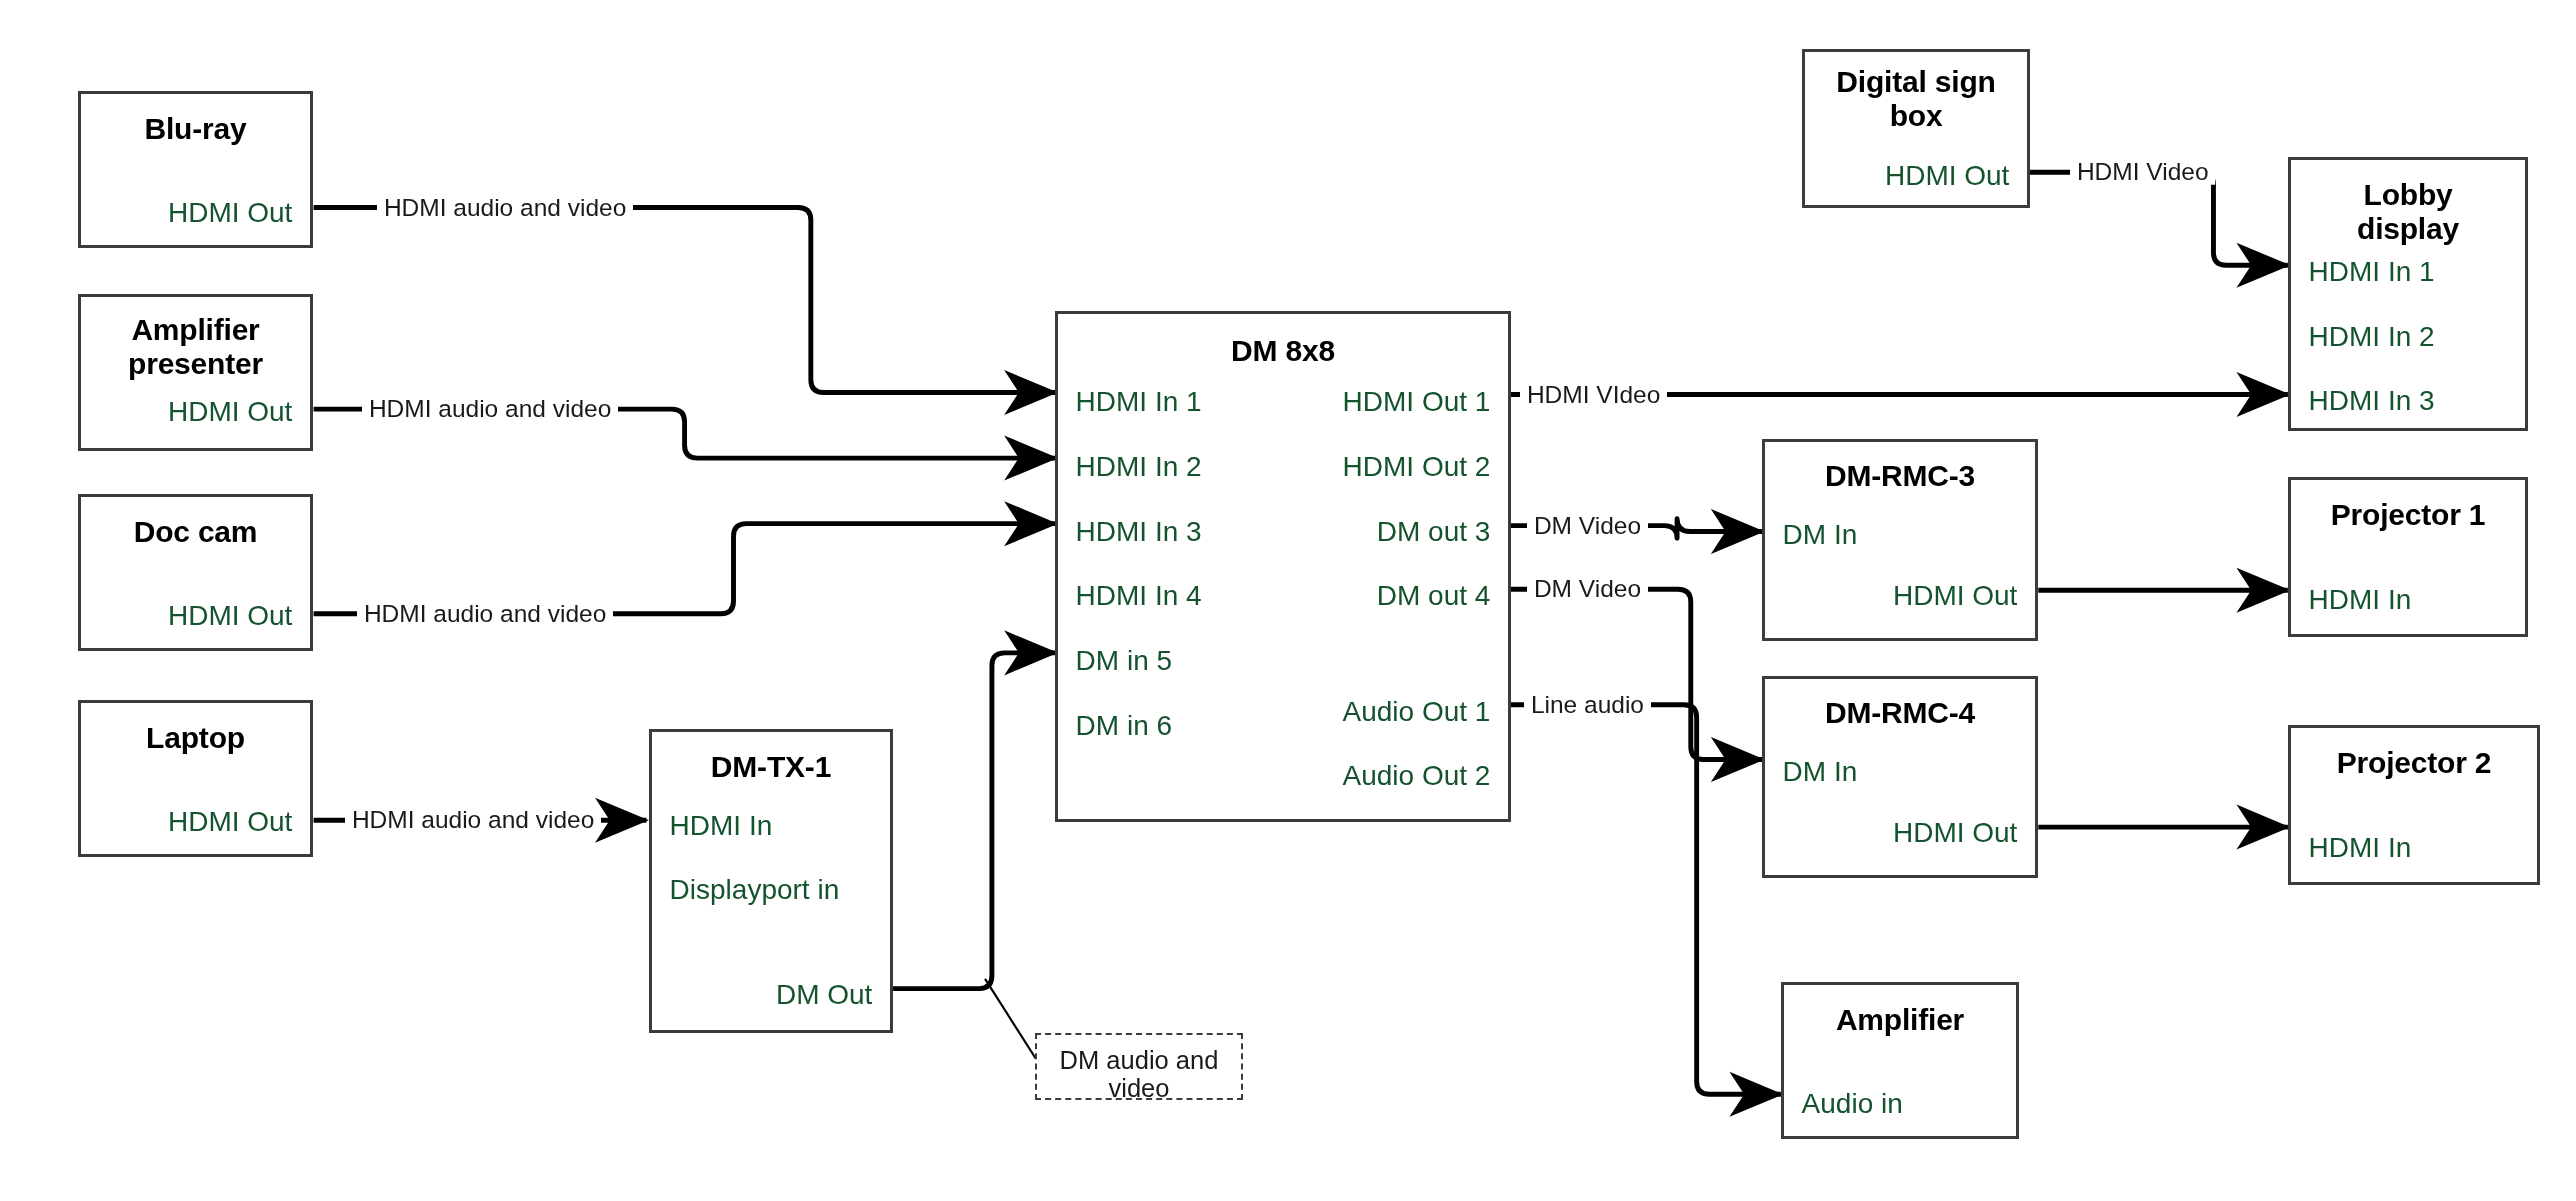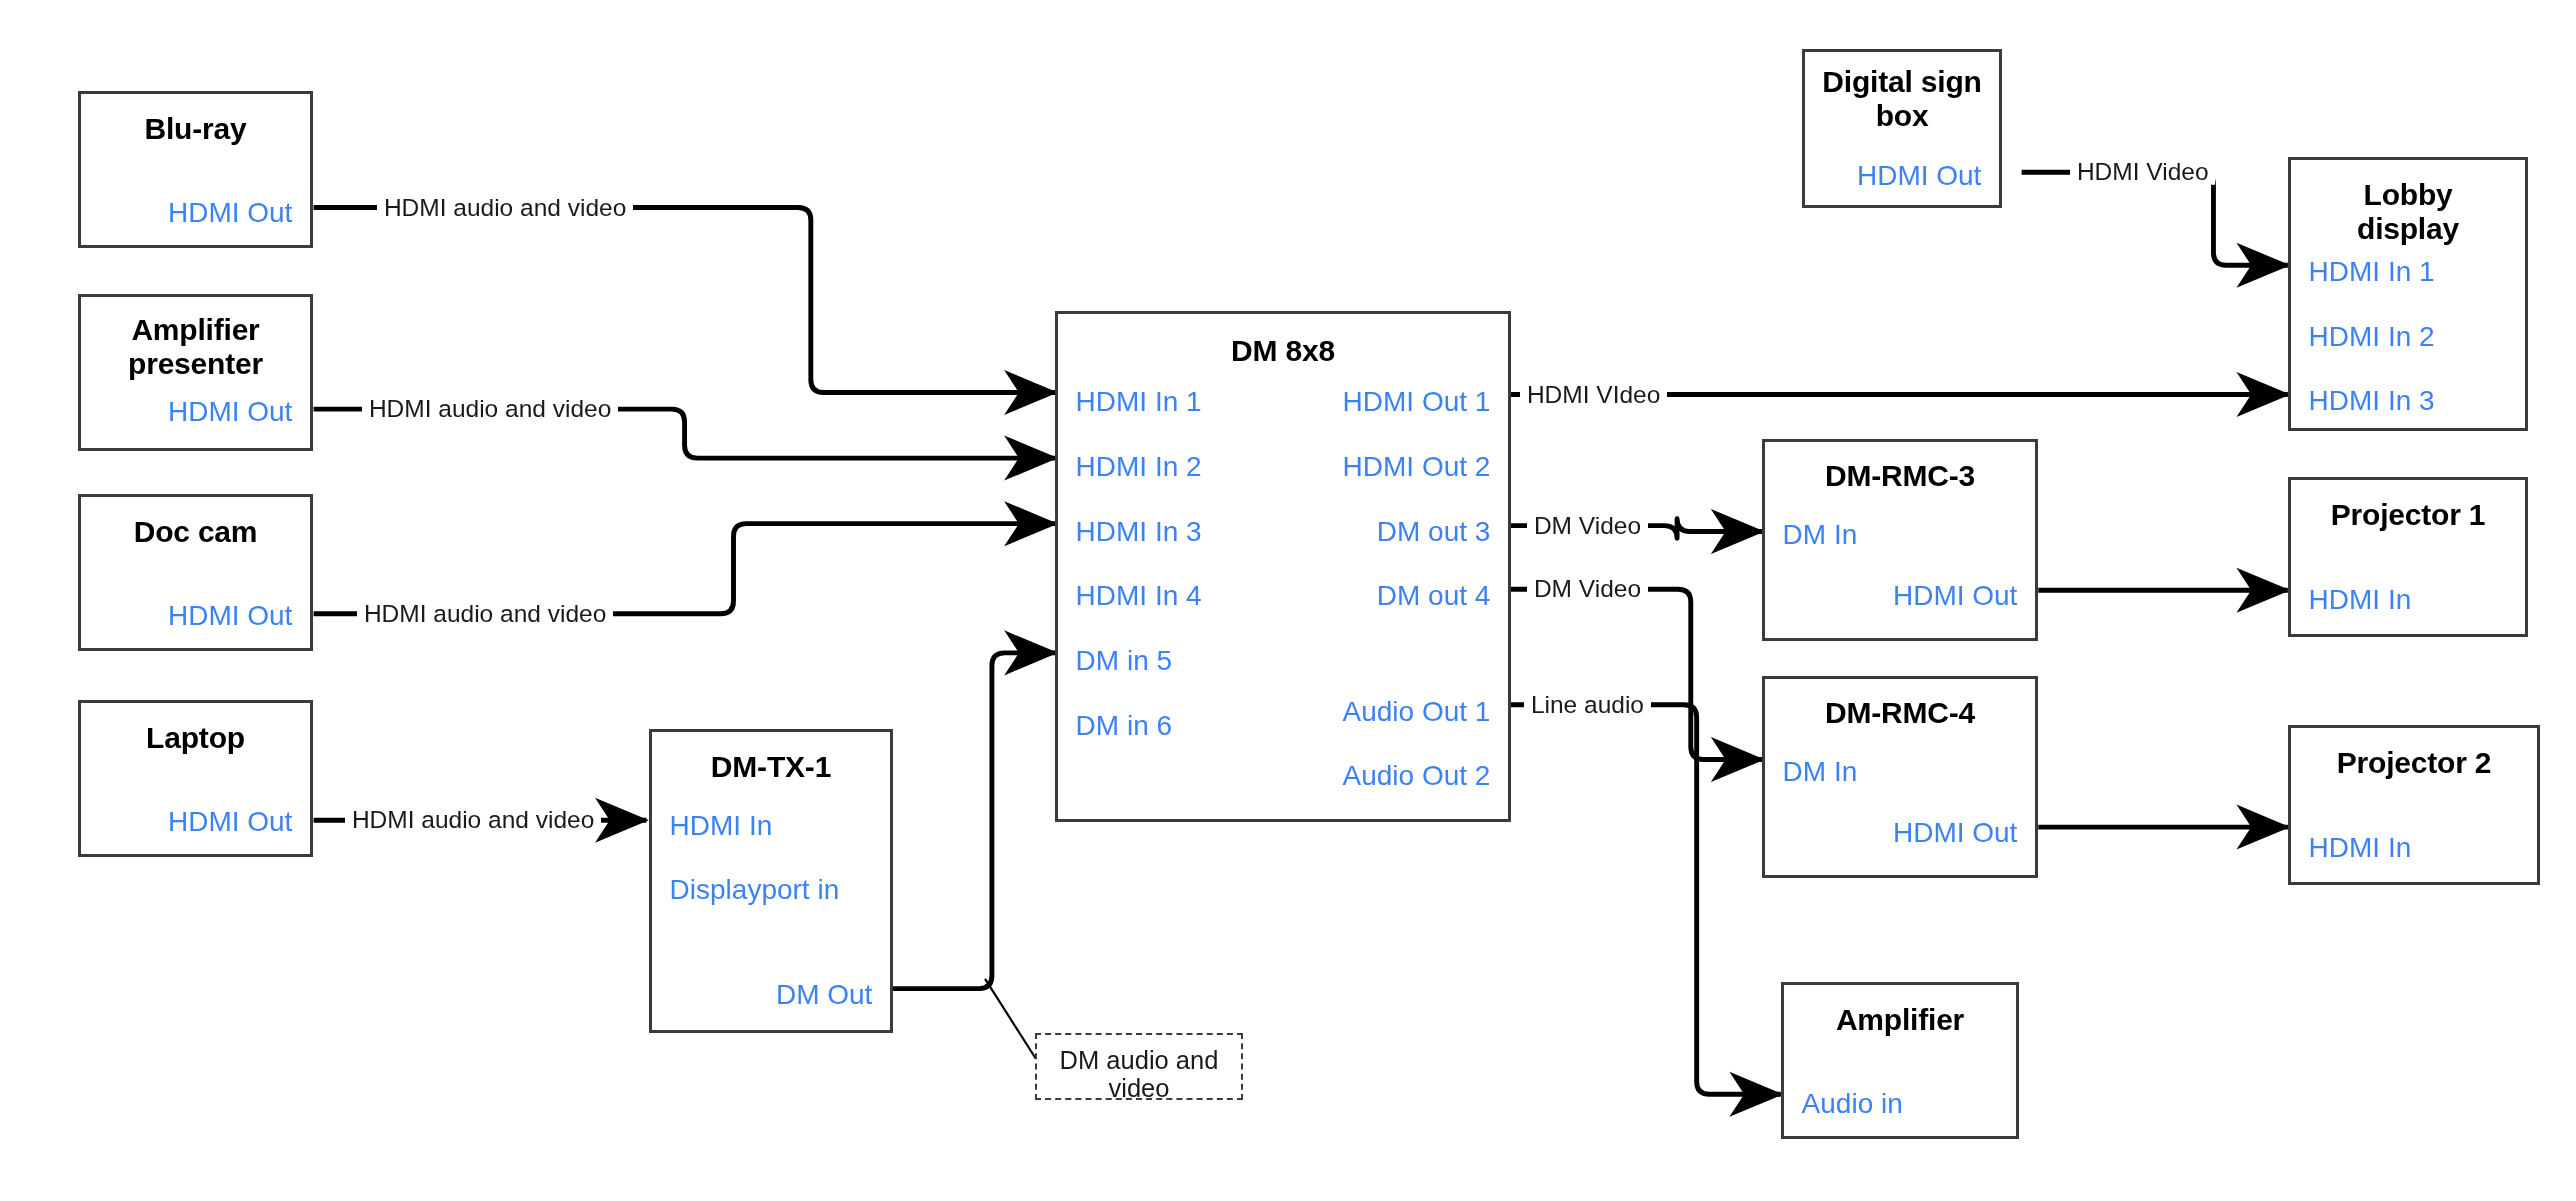--- a/index.html
+++ b/index.html
@@ -37,21 +37,21 @@
     text-align: center;
     font-weight: bold;
     font-size: 30px;
     color: #000000;
     line-height: 1.14;
     letter-spacing: -0.2px;
   }
   .port {
     position: absolute;
     font-size: 28px;
-    color: #3b82f6;
+    color: #14532d;
     white-space: nowrap;
     line-height: 1;
   }
   .port.left  { left: 17.6px;  text-align: left; }
   .port.right { right: 17.6px; text-align: right; }
   .callout-text {
     position: absolute;
     left: 0; right: 0;
     text-align: center;
     font-size: 25.5px;
@@ -194,21 +194,21 @@
     <div class="port left" style="top:398px;">DM in 6</div>
 
     <div class="port right" style="top:74px;">HDMI Out 1</div>
     <div class="port right" style="top:139px;">HDMI Out 2</div>
     <div class="port right" style="top:204px;">DM out 3</div>
     <div class="port right" style="top:268px;">DM out 4</div>
     <div class="port right" style="top:384px;">Audio Out 1</div>
     <div class="port right" style="top:448px;">Audio Out 2</div>
   </div>
 
-  <div class="device" style="left:1802px; top:49px; width:200px; height:159px;">
+  <div class="device" style="left:1802px; top:49px; width:228px; height:159px;">
     <div class="dev-title" style="top:12.7px;">Digital sign</div>
     <div class="dev-title" style="top:47px;">box</div>
     <div class="port right" style="top:110px;">HDMI Out</div>
   </div>
 
   <div class="device" style="left:1762px; top:439px; width:276px; height:202px;">
     <div class="dev-title" style="top:16.6px;">DM-RMC-3</div>
     <div class="port left" style="top:79px;">DM In</div>
     <div class="port right" style="top:140px;">HDMI Out</div>
   </div>

